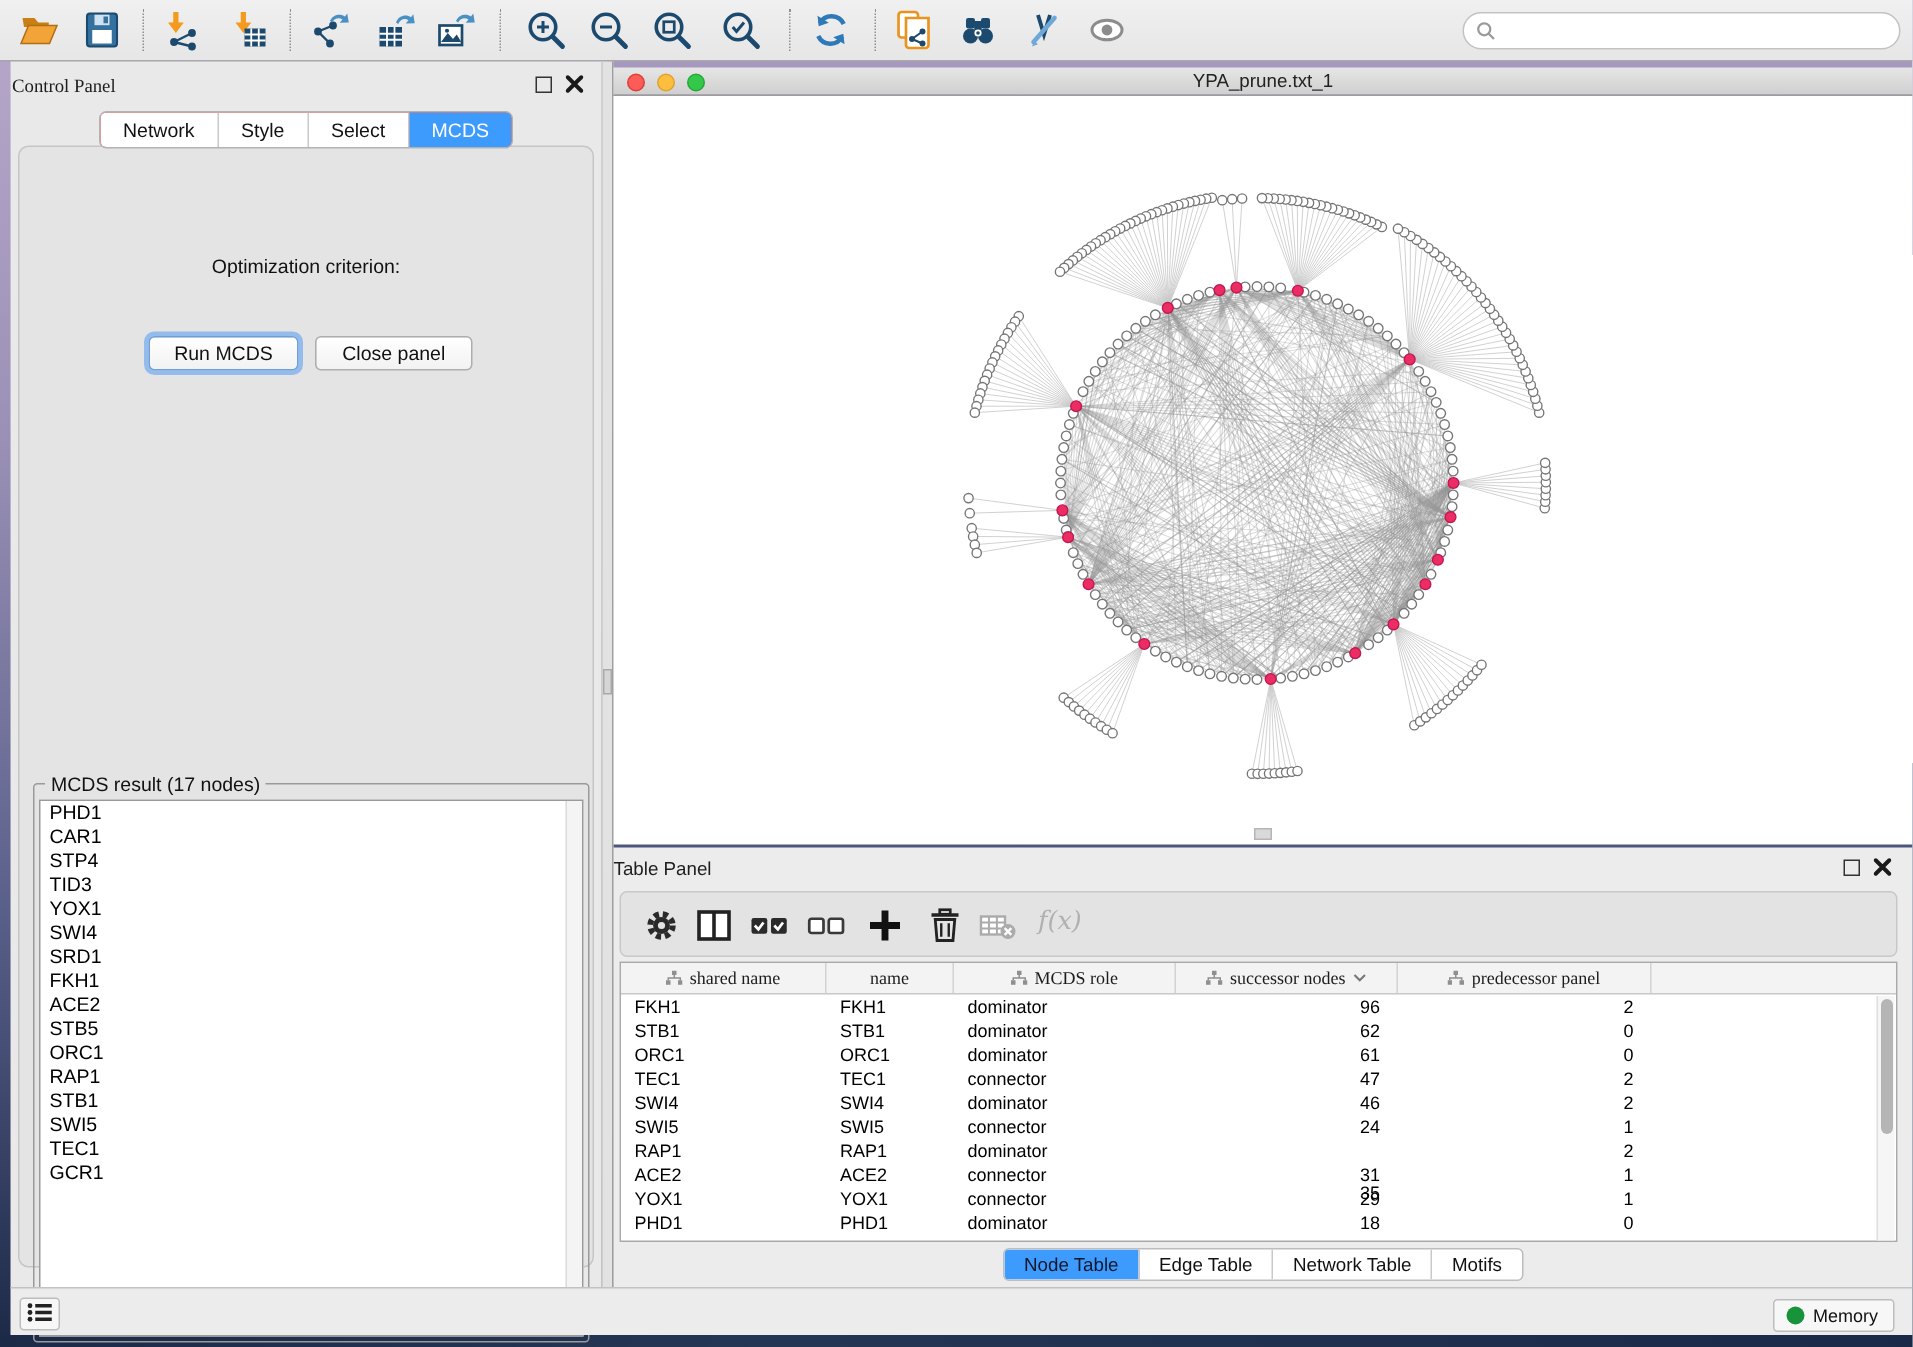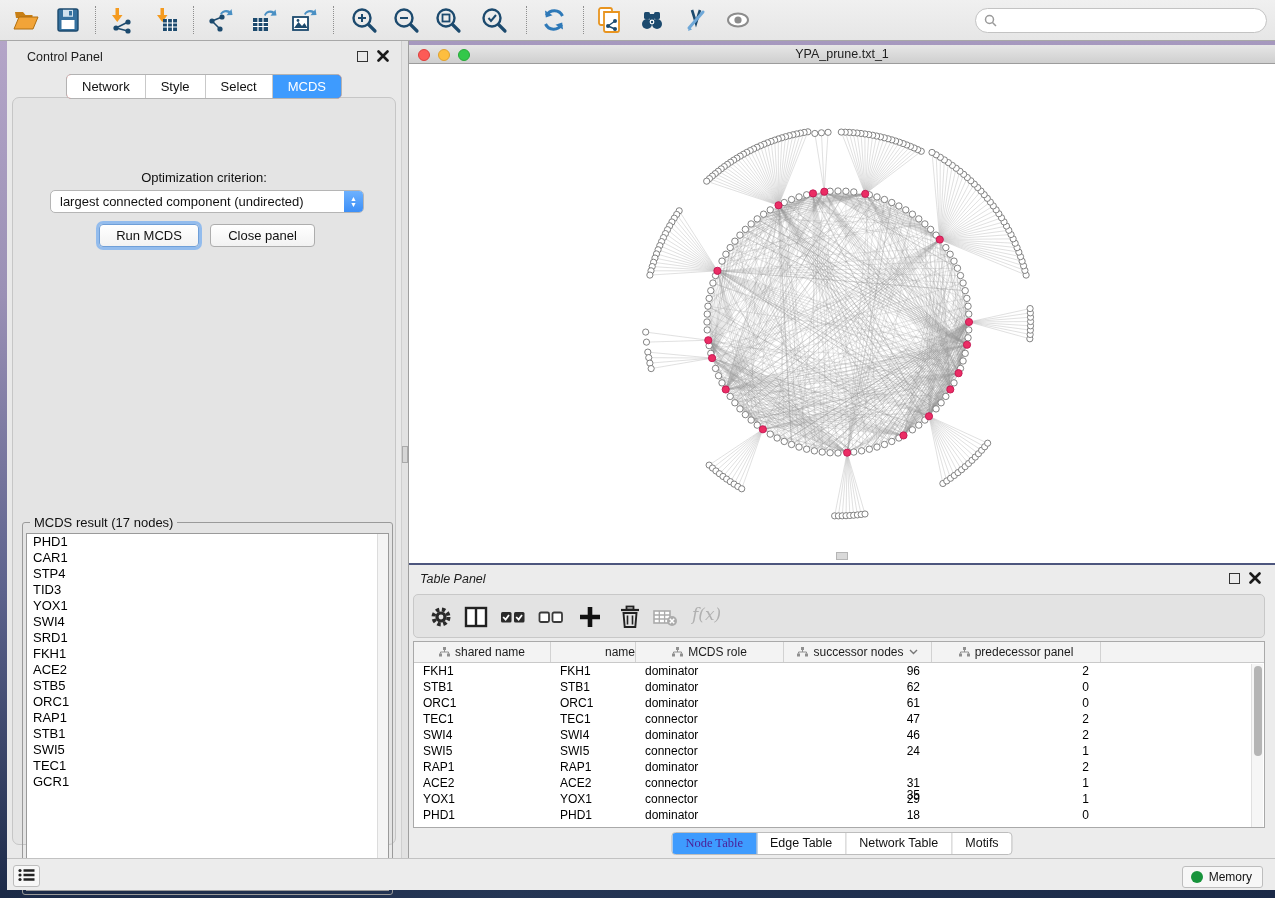--- a/index.html
+++ b/index.html
@@ -51,32 +51,32 @@
   .net-title { position:absolute; left:0; right:0; top:2px; text-align:center; font-size:12.5px; color:#222; }
   .net-canvas { position:absolute; left:0; top:19px; width:866px; height:499px; background:#fff; }
   .hsplit-knob { position:absolute; left:427px; top:488px; width:12px; height:8px; background:#d9d9d9; border:1px solid #b5b5b5; cursor:row-resize; }
 
   
   .table-panel { left:409px; top:565px; width:866px; height:293px; background:#ececec; }
   .tp-toolbar { position:absolute; left:4px; top:29px; width:852px; height:44px; background:#e3e3e3; border:1px solid #c8c8c8; border-radius:5px; }
   .tp-ico { position:absolute; top:9px; width:26px; height:26px; background:transparent; border:none; cursor:pointer; }
   .fx { font-family:"DejaVu Serif","Liberation Serif",serif; font-style:italic; font-size:17px; color:#b0b0b0; }
   .datatable { position:absolute; left:4px; top:76px; width:852px; height:187px; background:#fff; border:1px solid #a9a9a9; }
-  .thead { position:absolute; left:0; top:0; width:100%; height:21px; background:#f3f3f3; border-bottom:1px solid #c9c9c9; display:flex; }
+  .thead { position:absolute; left:0; top:0; width:100%; height:21px; background:#f3f3f3; border-bottom:1px solid #c9c9c9; display:flex;font-family:Liberation Serif, serif; }
   .th { position:relative; height:100%; border-right:1px solid #d2d2d2; display:flex; align-items:center; justify-content:center; gap:5px; font-size:12px; color:#1c1c1c; }
   .tbody { position:absolute; left:0; top:21px; width:100%; }
   .tr { display:flex; height:16px; }
   .td { font-size:12px; color:#000; line-height:16px; white-space:nowrap; }
   .td.num { text-align:right; }
   .tscroll { position:absolute; right:1px; top:22px; width:12px; height:163px; background:#f6f6f6; border-left:1px solid #e0e0e0; }
   .tscroll .thumb { position:absolute; left:2px; top:2px; width:8px; height:90px; background:#b5b5b5; border-radius:4px; }
   .bottom-tabs { position:absolute; left:50%; transform:translateX(-50%); top:267px; display:flex; background:#fff; border:1px solid #bdbdbd; border-radius:4px; overflow:hidden; }
   .bottom-tabs .tab { font-size:12.5px; padding:3px 13px; color:#111; border-right:1px solid #c9c9c9; cursor:pointer; white-space:nowrap; }
   .bottom-tabs .tab:last-child { border-right:none; }
-  .bottom-tabs .tab.active { background:#3e9bfe; color:#4c1d95;font-family:Liberation Serif, serif; }
+  .bottom-tabs .tab.active { background:#3e9bfe; color:#0f172a; }
 
   
   .statusbar { left:7px; top:858px; width:1268px; height:32px; background:#ececec; border-top:1px solid #c2c2c2; }
   .sq-btn { position:absolute; left:6px; top:6px; width:27px; height:22px; background:#f7f7f7; border:1px solid #bdbdbd; border-radius:3px; cursor:pointer; }
   .memory-btn { position:absolute; right:12px; top:7px; height:22px; padding:0 10px 0 8px; background:#f7f7f7; border:1px solid #bdbdbd; border-radius:3px; display:flex; align-items:center; gap:6px; font-size:12px; color:#111; cursor:pointer; }
   .memory-dot { width:12px; height:12px; border-radius:50%; background:#17933b; }
 
   .floaty { width:11px; height:11px; border:1.6px solid #333; background:transparent; }
 </style>
 </head>
@@ -186,36 +186,29 @@
         <path d="M8.5 8.5 L12 12" stroke="#9a9a9a" stroke-width="1.5"></path>
       </svg>
     <input placeholder="" style="">
   </div>
 </div>
 
 <div class="abs left-strip"></div>
 <div class="abs bottom-strip"></div>
 
 <div class="abs control-panel">
-  <div class="abs panel-title" style="left:20px; top:9px;">Control Panel</div>
+  <div class="abs panel-title" style="left:1px; top:9px;font-family:Liberation Serif, serif;">Control Panel</div>
   <div class="panel-icons" style="right:12px; top:9px;">
     <div class="floaty"></div>
     <svg width="12" height="12" viewBox="0 0 12 12">
         <path d="M1.5 1.5 L10.5 10.5 M10.5 1.5 L1.5 10.5" stroke="#1a1a1a" stroke-width="2.6" stroke-linecap="round"></path>
       </svg>
   </div>
   <div class="cp-subpanel">
     <div class="opt-label">Optimization criterion:</div>
-    <div class="dropdown">
-      <div class="dd-text">largest connected component (undirected)</div>
-      <div class="dd-stepper">
-          <span>▲</span>
-          <span>▼</span>
-        </div>
-    </div>
     <button class="btn focusring" style="left:86px; top:126px; width:100px;">Run MCDS</button>
     <button class="btn" style="left:197px; top:126px; width:105px;">Close panel</button>
     <div class="fieldset">
       <div class="legend">MCDS result (17 nodes)</div>
       <div class="listbox" id="mcds-list">
         <div class="scrolltrack"></div>
       <div class="list-item">PHD1</div>
           <div class="list-item">CAR1</div>
           <div class="list-item">STP4</div>
           <div class="list-item">TID3</div>
@@ -1312,21 +1305,21 @@
           <circle cx="303.07471783208024" cy="294.10849361202696" r="3.6" fill="#eb2d64" stroke="#c21652" stroke-width="0.9"></circle>
           <circle cx="299.2748829948543" cy="276.23167622576864" r="3.6" fill="#eb2d64" stroke="#c21652" stroke-width="0.9"></circle>
           <circle cx="308.41386419773033" cy="206.8142221679051" r="3.6" fill="#eb2d64" stroke="#c21652" stroke-width="0.9"></circle>
         </g>
       </svg>
     <div class="hsplit-knob"></div>
   </div>
 </div>
 
 <div class="abs table-panel">
-  <div class="abs panel-title" style="left:11px; top:7px;font-style:italic;">Table Panel</div>
+  <div class="abs panel-title" style="left:0; top:7px;">Table Panel</div>
   <div class="panel-icons" style="right:14px; top:7px;">
     <div class="floaty"></div>
     <svg width="12" height="12" viewBox="0 0 12 12">
         <path d="M1.5 1.5 L10.5 10.5 M10.5 1.5 L1.5 10.5" stroke="#1a1a1a" stroke-width="2.6" stroke-linecap="round"></path>
       </svg>
   </div>
   <div class="tp-toolbar">
     <button class="tp-ico" style="left:14px"><svg viewBox="0 0 26 26">
           <circle cx="13" cy="13" r="7.5" fill="none" stroke="#2a2a2a" stroke-width="4" stroke-dasharray="3.4 2.6"></circle>
           <circle cx="13" cy="13" r="5.6" fill="#2a2a2a"></circle>
@@ -1368,21 +1361,21 @@
           <span style="display:inline-flex">
             <svg width="11" height="10" viewBox="0 0 11 10">
               <rect x="4" y="0" width="3" height="3" fill="#8f8f8f"></rect>
               <rect x="0" y="6.5" width="3" height="3" fill="#8f8f8f"></rect>
               <rect x="8" y="6.5" width="3" height="3" fill="#8f8f8f"></rect>
               <path d="M5.5 3 v2 M1.5 6.5 v-1.5 h8 v1.5" stroke="#8f8f8f" fill="none" stroke-width="1"></path>
             </svg>
           </span>
           <span>shared name</span>
         </div>
-        <div class="th" style="width: 85px; justify-content: flex-end;">
+        <div class="th" style="width: 85px;">
           <span>name</span>
         </div>
         <div class="th" style="width: 148px;">
           <span style="display:inline-flex">
             <svg width="11" height="10" viewBox="0 0 11 10">
               <rect x="4" y="0" width="3" height="3" fill="#8f8f8f"></rect>
               <rect x="0" y="6.5" width="3" height="3" fill="#8f8f8f"></rect>
               <rect x="8" y="6.5" width="3" height="3" fill="#8f8f8f"></rect>
               <path d="M5.5 3 v2 M1.5 6.5 v-1.5 h8 v1.5" stroke="#8f8f8f" fill="none" stroke-width="1"></path>
             </svg>

